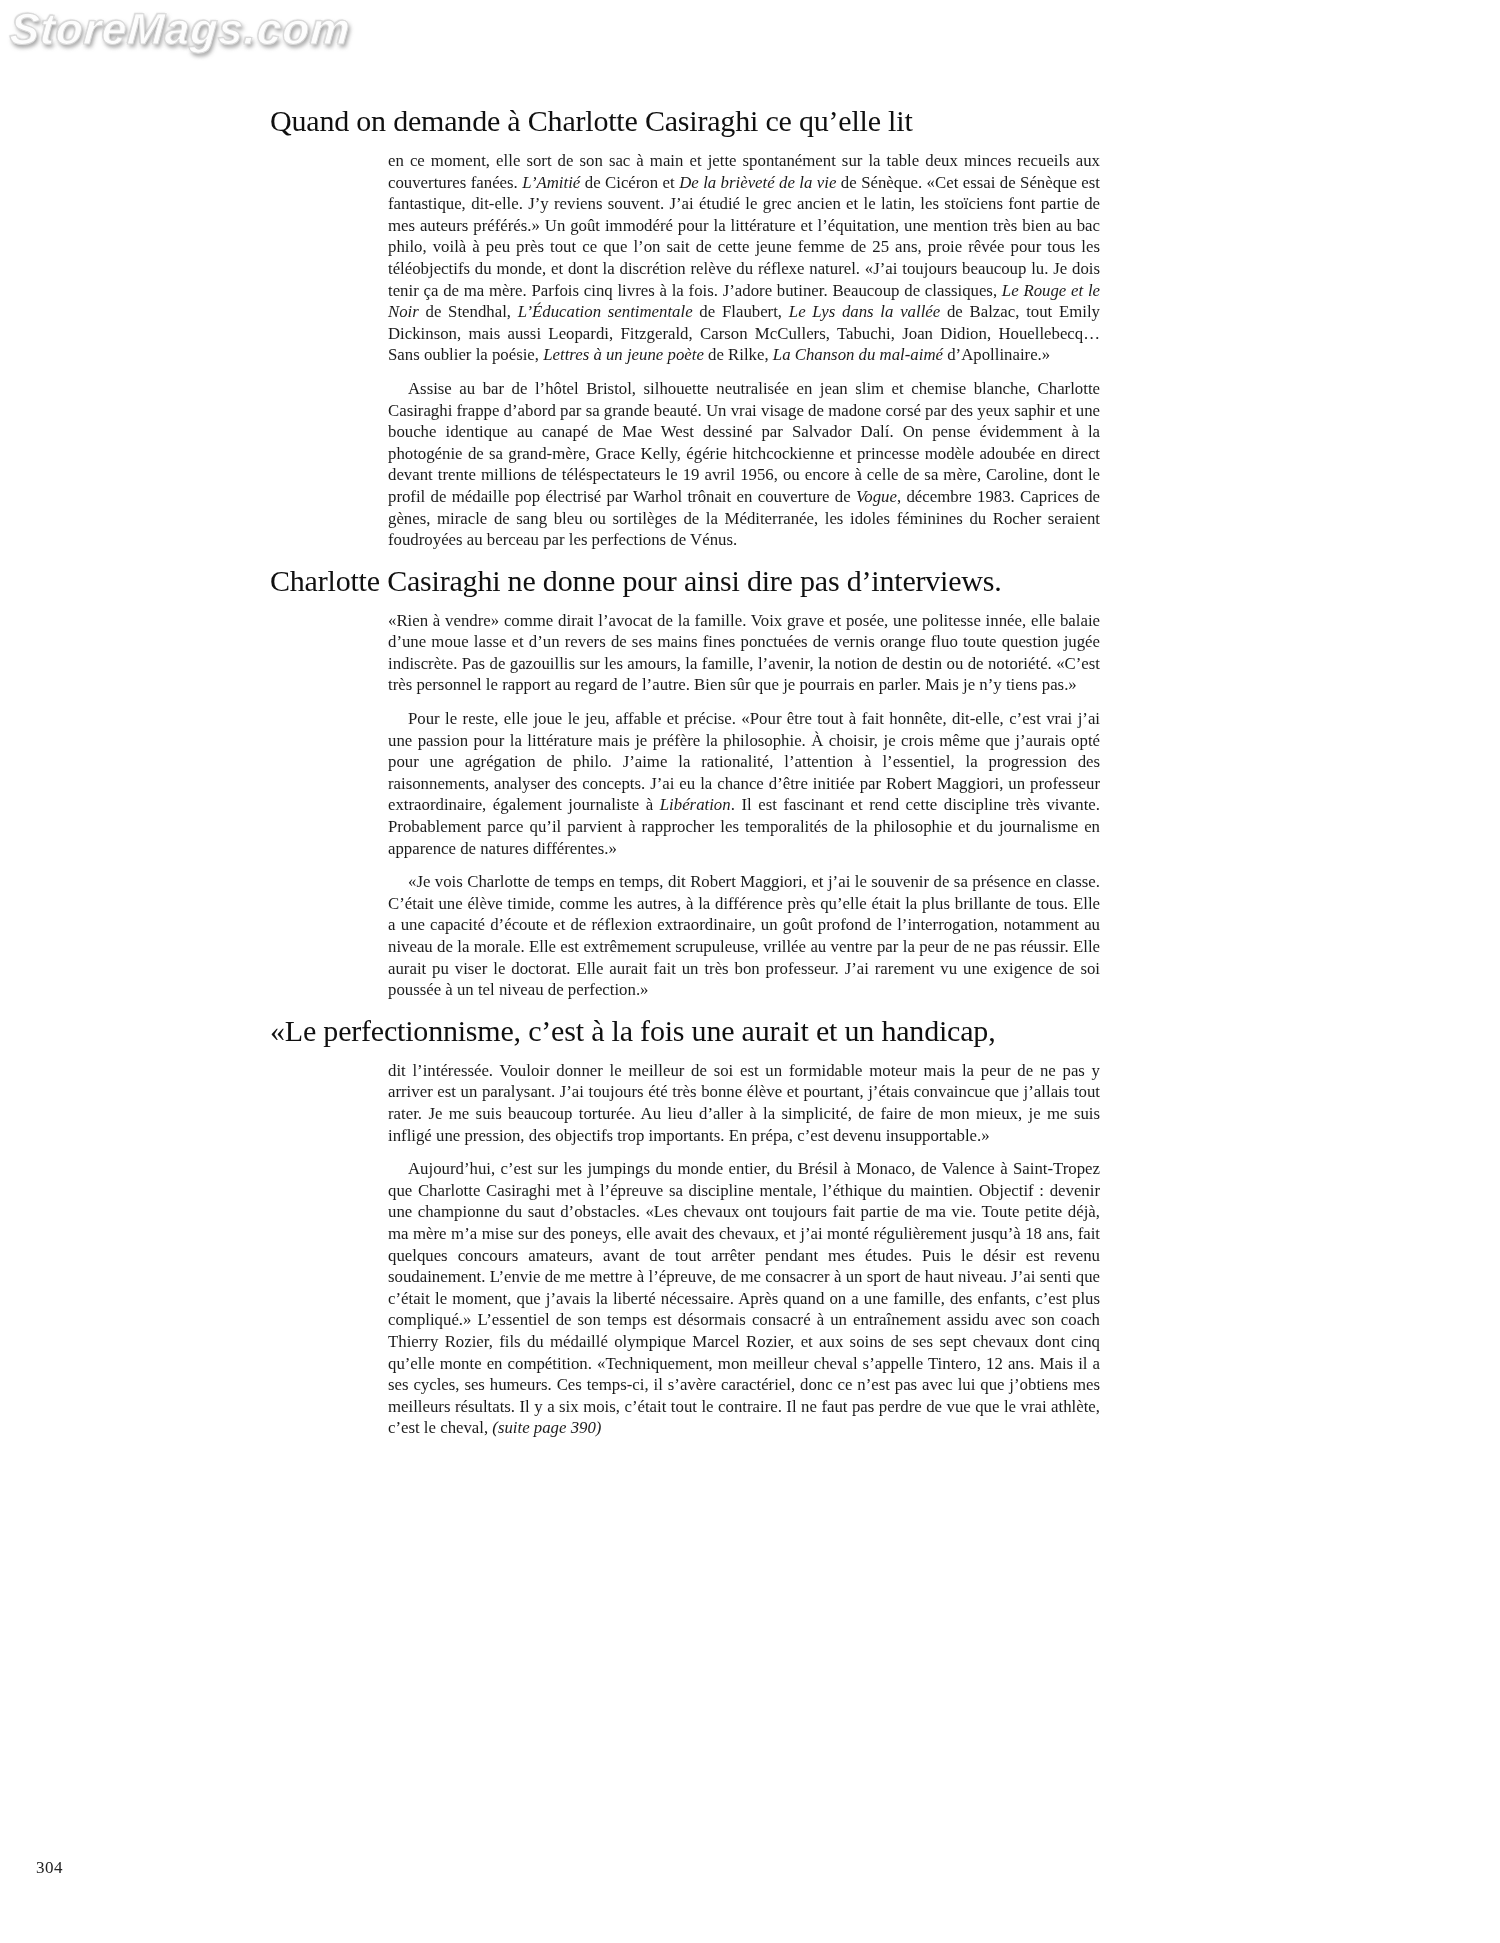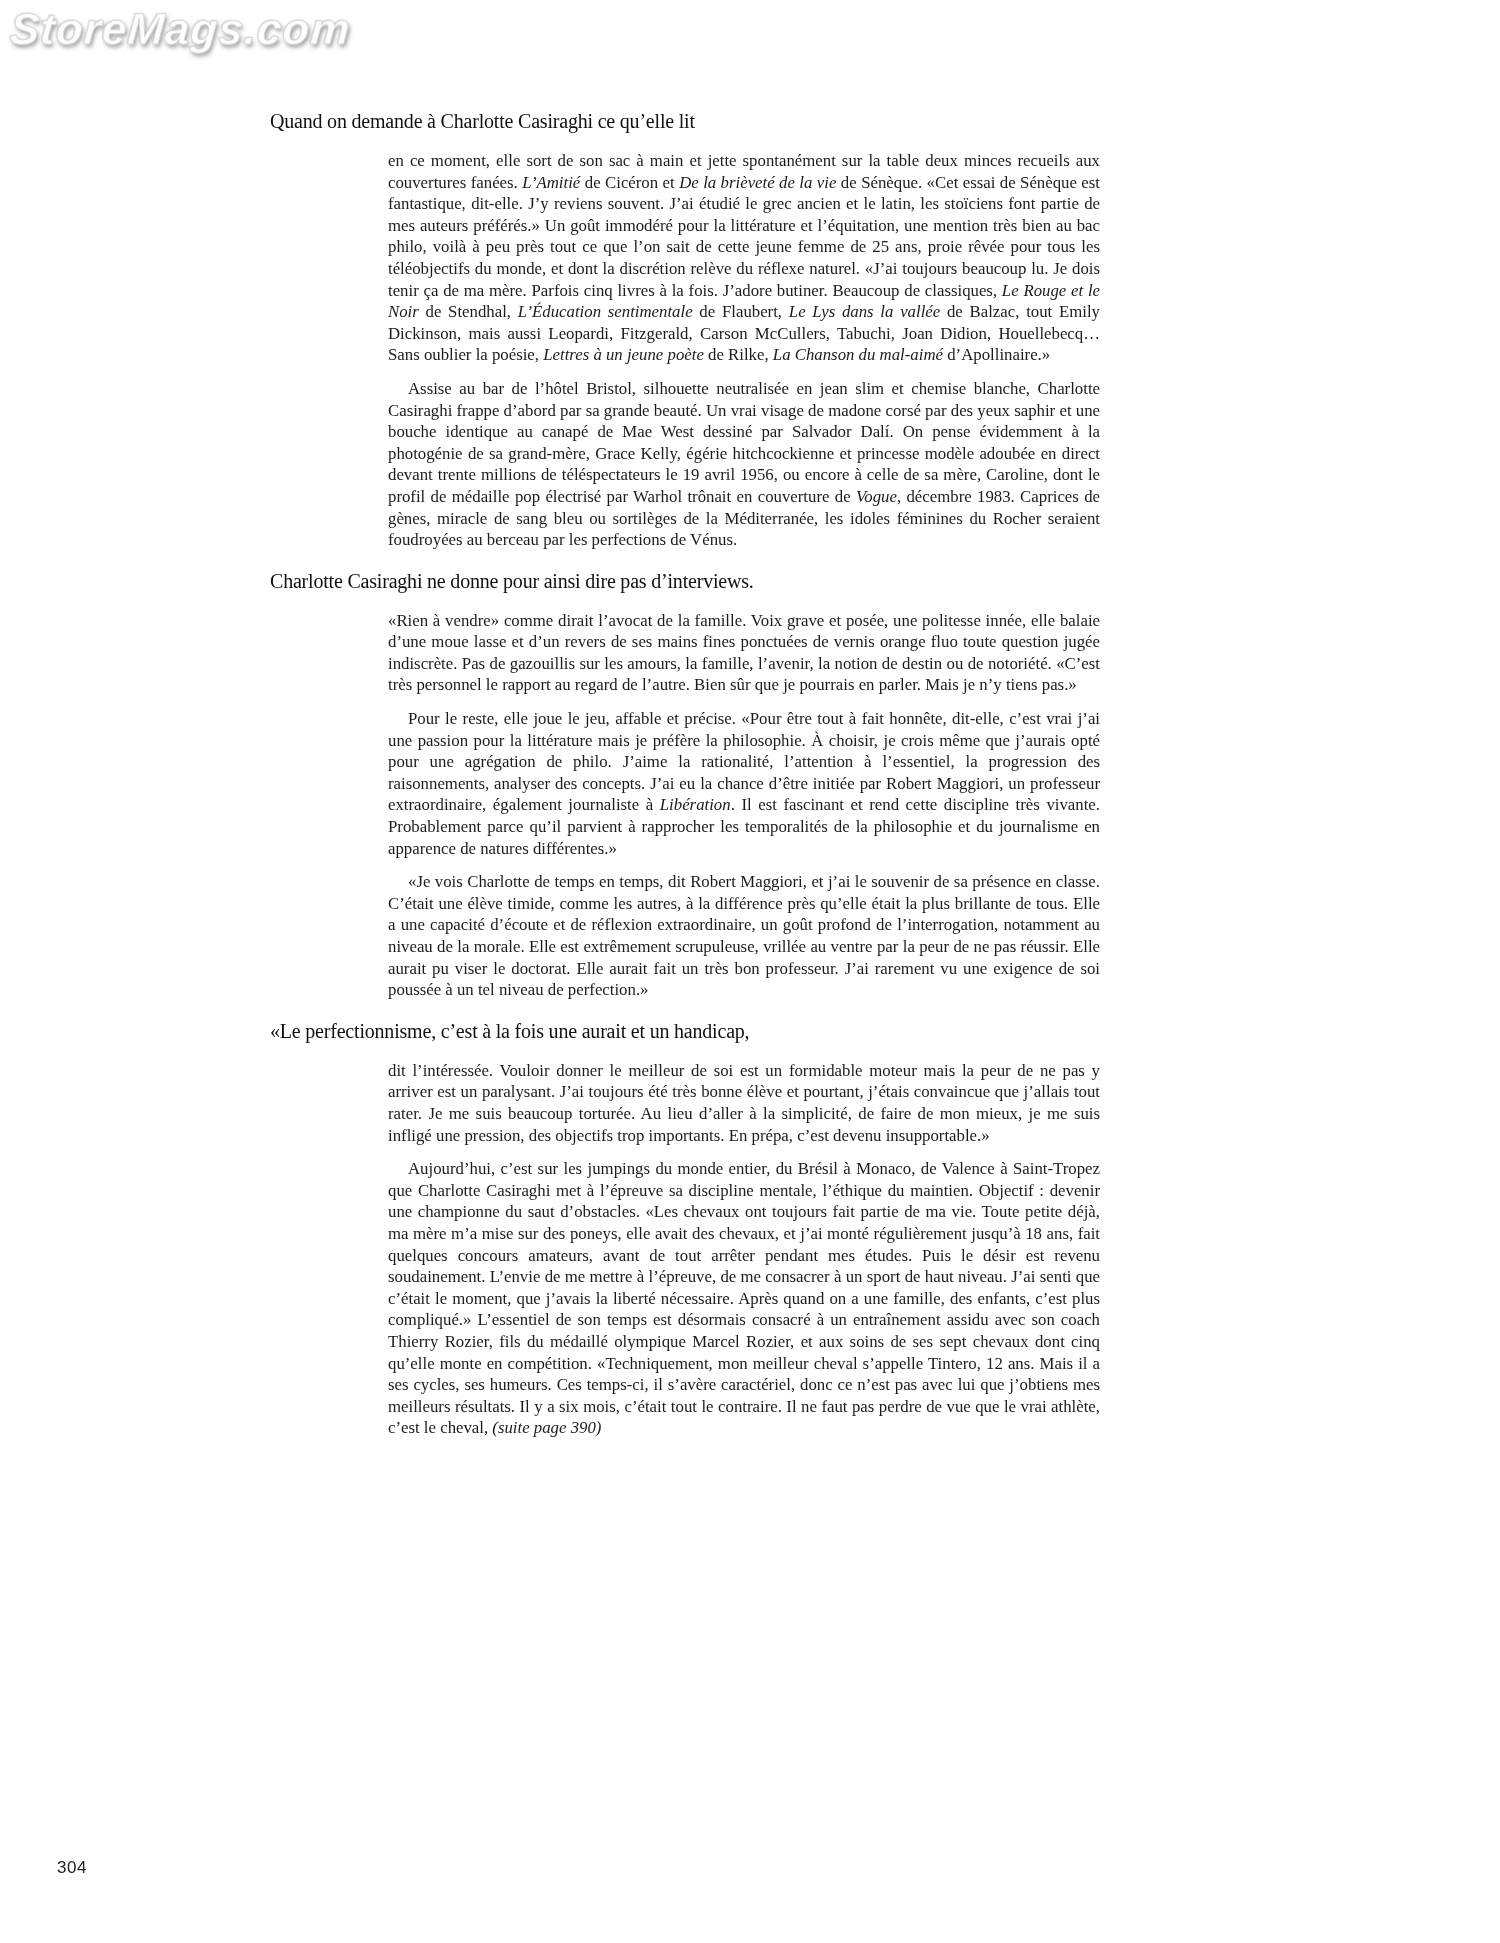--- a/index.html
+++ b/index.html
@@ -28,44 +28,44 @@
   }
   .article {
     position: absolute;
     left: 270px;
     top: 104px;
     width: 842px;
   }
   .headline {
     font-family: "Liberation Serif", serif;
     font-weight: normal;
-    font-size: 20px;
+    font-size: 30px;
     line-height: 34px;
     letter-spacing: -0.2px;
     color: #101010;
     margin: 13px 0 8px 0;
     white-space: nowrap;
   }
   .headline:first-child { margin-top: 0; }
   .section-body {
     margin-left: 106px;
     width: 736px;
     font-size: 16.8px;
     line-height: 21.6px;
     text-align: justify;
     color: #1b1b1b;
   }
   .para { margin: 12px; }
   .para.indent { text-indent: 20px; }
   .it { font-style: italic; }
   .page-number {
     position: absolute;
-    left: 57px;
+    left: 36px;
     top: 1858px;
-    font-family: Liberation Sans, sans-serif;
+    font-family: Liberation Serif, serif;
     font-size: 17px;
     letter-spacing: 0.5px;
     color: #222;
   }
 </style>
 </head>
 <body>
 
 <div class="watermark">StoreMags.com</div>
 

